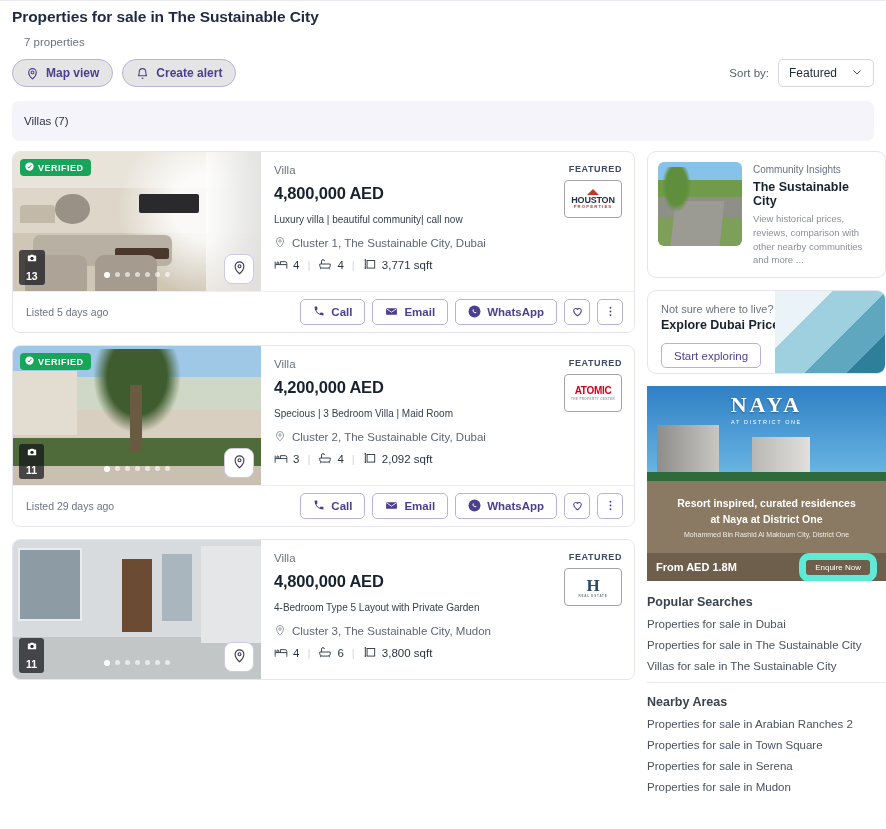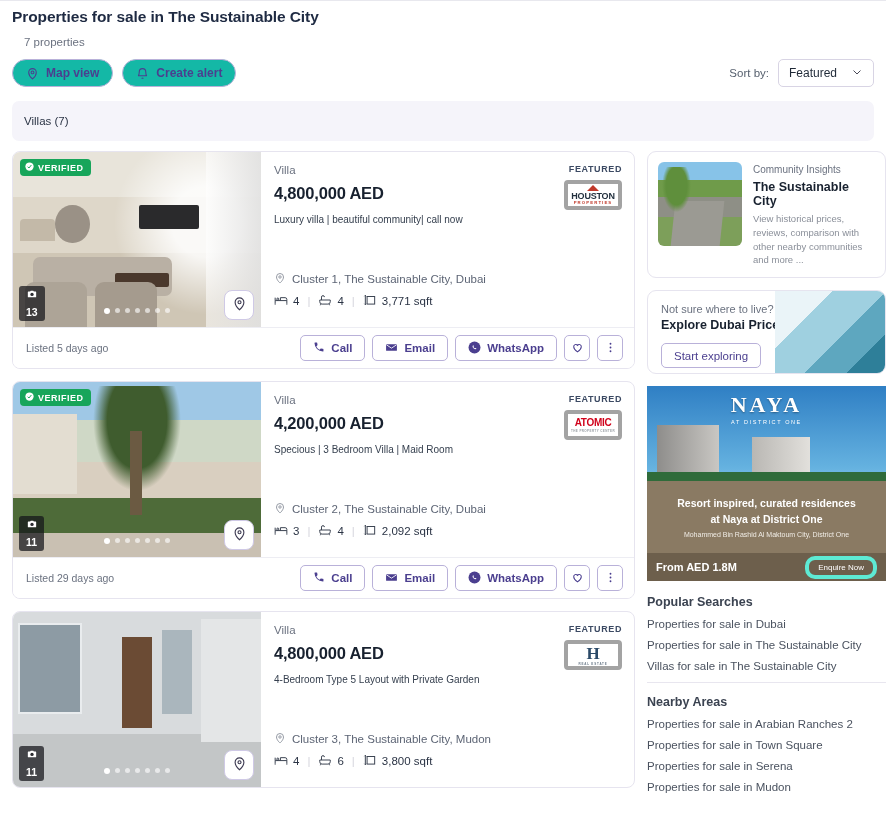--- a/index.html
+++ b/index.html
@@ -17,21 +17,21 @@
   .hdr { padding: 8px 12px 0 12px; }
   .page-title { font-size: 15.5px; font-weight: 700; color: #1e2a42; letter-spacing:-0.1px; }
   .prop-count { font-size: 11.5px; color: #6b7280; margin-top: 10px; margin-left: 12px; }
 
   .hdr-row { display:flex; align-items:center; justify-content:space-between; margin-top:11px; }
   .btn-group { display:flex; gap:9px; }
   .pill {
     display:flex; align-items:center; gap:7px;
     height: 28px; padding: 0 13px;
     border: 1px solid #b9b1d9; border-radius: 15px;
-    background:#14b8a6; color:#4b3f8f; font-size: 12px; font-weight:600;
+    background:#e5e5e5; color:#4b3f8f; font-size: 12px; font-weight:600;
     cursor:pointer; white-space:nowrap;
   }
   .pill svg { display:block; }
 
   .sortwrap { display:flex; align-items:center; gap:9px; }
   .sort-label { font-size: 11.5px; color:#555f6d; }
   .sort-select {
     display:flex; align-items:center; justify-content:space-between; gap:14px;
     width: 96px; height: 28px; padding: 0 10px;
     border:1px solid #d8d4e4; border-radius: 5px; background:#fff;
@@ -51,21 +51,21 @@
   .col-list { width: 623px; flex:0 0 623px; }
   .col-side { width: 239px; flex:0 0 239px; }
 
   
   .card {
     background:#fff; border:1px solid #e6e4ef; border-radius: 8px;
     overflow:hidden; margin-bottom: 12px; position:relative;
   }
   .card-body { display:flex; }
 
-  .thumb { position:relative; width: 248px; height: 175px; flex:0 0 248px; overflow:hidden; }
+  .thumb { position:relative; width: 248px; height: 139px; flex:0 0 248px; overflow:hidden; }
   .thumb .photo { position:absolute; inset:0; }
 
   .badge-verified {
     position:absolute; top:7px; left:7px; z-index:4;
     display:flex; align-items:center; gap:4px;
     background:#17a55a; color:#fff; border-radius:4px;
     padding: 3px 7px 3px 5px; font-size: 9px; font-weight:700; letter-spacing:0.5px;
   }
   .badge-photos {
     position:absolute; bottom:6px; left:6px; z-index:4;
@@ -86,22 +86,22 @@
   .info { flex:1; padding: 12px 12px 8px 13px; position:relative; }
   .ptype { font-size: 11.5px; color:#6b7280; }
   .price { font-size: 16.5px; font-weight:700; color:#18212f; margin-top: 8px; letter-spacing:-0.2px; }
   .ptitle { font-size: 10px; color:#36404f; margin-top: 10px; line-height:1.3; }
   .featured-tag {
     position:absolute; top:12px; right:12px;
     font-size: 9px; font-weight:700; color:#3c4a63; letter-spacing:0.6px;
   }
   .agency-logo {
     position:absolute; top:28px; right:12px;
-    width: 58px; height: 30px; background:#fff;
-    border:4px solid #a3a3a3; border-radius:4px;
+    width: 58px; height: 38px; background:#fff;
+    border:1px solid #a3a3a3; border-radius:4px;
     display:flex; align-items:center; justify-content:center; overflow:hidden;
   }
   .loc { display:flex; align-items:center; gap:6px; font-size: 11.5px; color:#5d6575; position:absolute; left:13px; bottom:41px; }
   .specs { display:flex; align-items:center; gap:8px; font-size: 11.5px; color:#2b3445; position:absolute; left:13px; bottom:18px; }
   .spec { display:flex; align-items:center; gap:5px; }
   .sep { color:#d5d5dd; }
 
   .card-foot {
     display:flex; align-items:center; justify-content:space-between;
     border-top:1px solid #ededf3; background:#fff;
@@ -145,21 +145,21 @@
   .ad-logo { position:absolute; top:6px; left:0; right:0; text-align:center; z-index:6; }
   .ad-logo .nv { font-family:"Liberation Serif", serif; font-size:22px; font-weight:700; color:#fff; letter-spacing:3px; text-shadow:0 1px 2px rgba(0,0,0,.35); }
   .ad-logo .nsub { font-size:5.5px; color:#fff; letter-spacing:1.6px; margin-top:1px; }
   .ad-band { position:absolute; left:0; right:0; bottom:28px; height:72px; background:#8a7a63; z-index:7;
              display:flex; flex-direction:column; align-items:center; justify-content:center; padding:0 8px; }
   .ad-band .l1 { font-size:10.5px; font-weight:700; color:#fff; text-align:center; line-height:1.5; }
   .ad-band .l2 { font-size:7px; color:#f0ece5; text-align:center; margin-top:4px; }
   .ad-foot { position:absolute; left:0; right:0; bottom:0; height:28px; background:#6d5f4c; z-index:8;
              display:flex; align-items:center; justify-content:space-between; padding:0 9px; }
   .ad-price { font-size:11px; font-weight:700; color:#fff; }
-  .ad-cta { font-size:8px; color:#fff; border:4px solid #5eead4; border-radius:10px; padding:3px 9px; }
+  .ad-cta { font-size:8px; color:#fff; border:7px solid #5eead4; border-radius:10px; padding:3px 9px; }
 
   
   .sec-title { font-size: 12.5px; font-weight:700; color:#3b4351; margin: 4px 0 9px 0; }
   .lnk { font-size: 11.5px; color:#4a525f; margin-bottom: 9px; cursor:pointer; }
   .hr { height:1px; background:#e8e6ef; margin: 10px 0 12px 0; }
 
   
   .ph1 { background:
       radial-gradient(circle at 78% 40%, rgba(255,255,255,.85) 0 16%, transparent 42%),
       linear-gradient(180deg,#e8e4da 0 26%, #ded7c9 26% 58%, #cfc6b5 58% 100%); }

